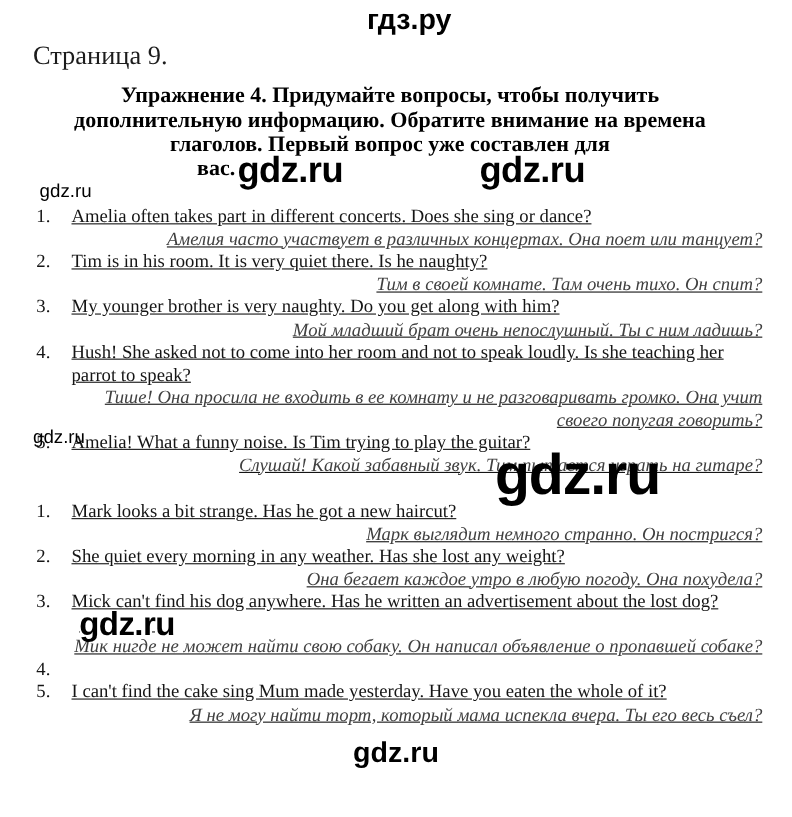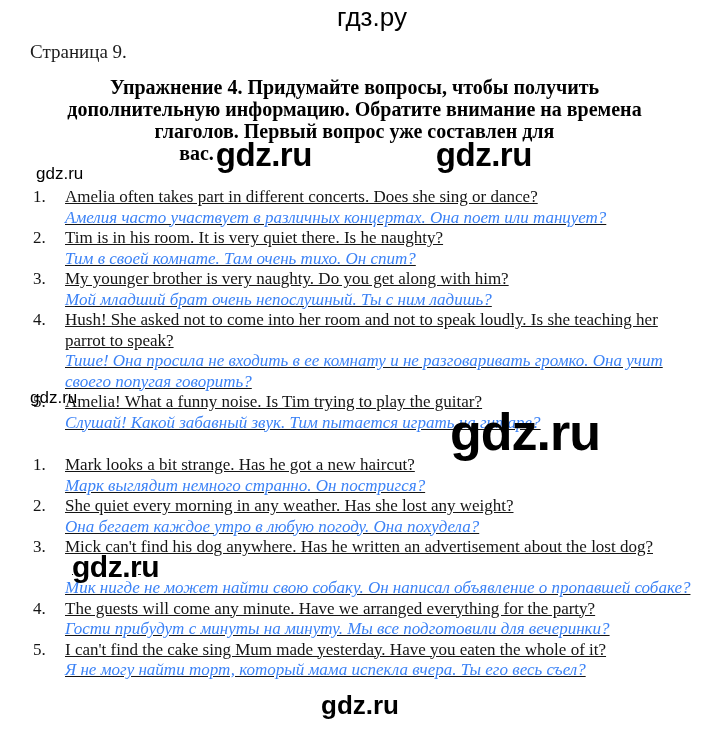--- a/index.html
+++ b/index.html
@@ -6,24 +6,24 @@
   html,body { background:#ffffff; }
   .page {
     position:relative; width:720px; height:743px; overflow:hidden;
     background:#ffffff;
     font-family:"Liberation Serif","DejaVu Serif",serif;
     color:#151515;
   }
   .site-header {
     padding-top:4px; text-align:center; color:#000;
     font-family:"Liberation Sans","DejaVu Sans",sans-serif;
-    font-weight:400; font-size:26px; line-height:27px;padding-left:24px;
+    font-weight:700; font-size:26px; line-height:27px;padding-left:24px;
   }
   .page-label {
-    margin:10px 0 0 30px; font-size:19px; line-height:21px; color:#1c1c1c;
+    margin:10px 0 0 30px; font-size:24px; line-height:21px; color:#1c1c1c;
   }
   .exercise-heading {
     margin:14px 30px 0 32px; width:645px;
     font-weight:700; font-size:20px; line-height:22px; color:#000;text-align:center;
   }
   .wm {
     font-family:"Liberation Sans","DejaVu Sans",sans-serif;
     color:#000; white-space:nowrap;
   }
   .wm-lg {
@@ -46,21 +46,21 @@
   }
   ol.list { list-style:none; margin:3px 0 0 0; padding:0; }
   ol.list.second { margin-top:22px; }
   .item { display:flex; align-items:flex-start; }
   .num {
     margin-left:33px; width:32px; flex:0 0 32px;
     font-size:17px; line-height:20.5px; color:#151515;
   }
   .body { width:628px; font-size:17px; line-height:20.5px;text-decoration:underline; }
   .en-line { display:block; color:#151515; }
-  .ru { display:block; font-style:italic; color:#3b82f6; }
+  .ru { display:block; font-style:italic; color:#404040;text-align:right; }
   .site-footer {
     margin-top:10px; text-align:center; color:#000;
     font-family:"Liberation Sans","DejaVu Sans",sans-serif;
     font-weight:700; font-size:26px; line-height:28px;
   }
 </style>
 </head>
 <body>
 
 <div class="page">
@@ -128,24 +128,20 @@
     </li>
     <li class="item">
       <span class="num">3.</span>
       <span class="body">
           <span class="en-line"><span>Mick can't find his dog anywhere. Has he written an advertisement about the lost dog?</span><span class="wm wm-inline">gdz.ru</span></span>
           <span class="ru">Мик нигде не может найти свою собаку. Он написал объявление о пропавшей собаке?</span>
         </span>
     </li>
     <li class="item">
       <span class="num">4.</span>
-      <span class="body">
-          <span class="en-line"><span>The guests will come any minute. Have we arranged everything for the party?</span></span>
-          <span class="ru">Гости прибудут с минуты на минуту. Мы все подготовили для вечеринки?</span>
-        </span>
     </li>
     <li class="item">
       <span class="num">5.</span>
       <span class="body">
           <span class="en-line"><span>I can't find the cake sing Mum made yesterday. Have you eaten the whole of it?</span></span>
           <span class="ru">Я не могу найти торт, который мама испекла вчера. Ты его весь съел?</span>
         </span>
     </li>
   </ol>
 

